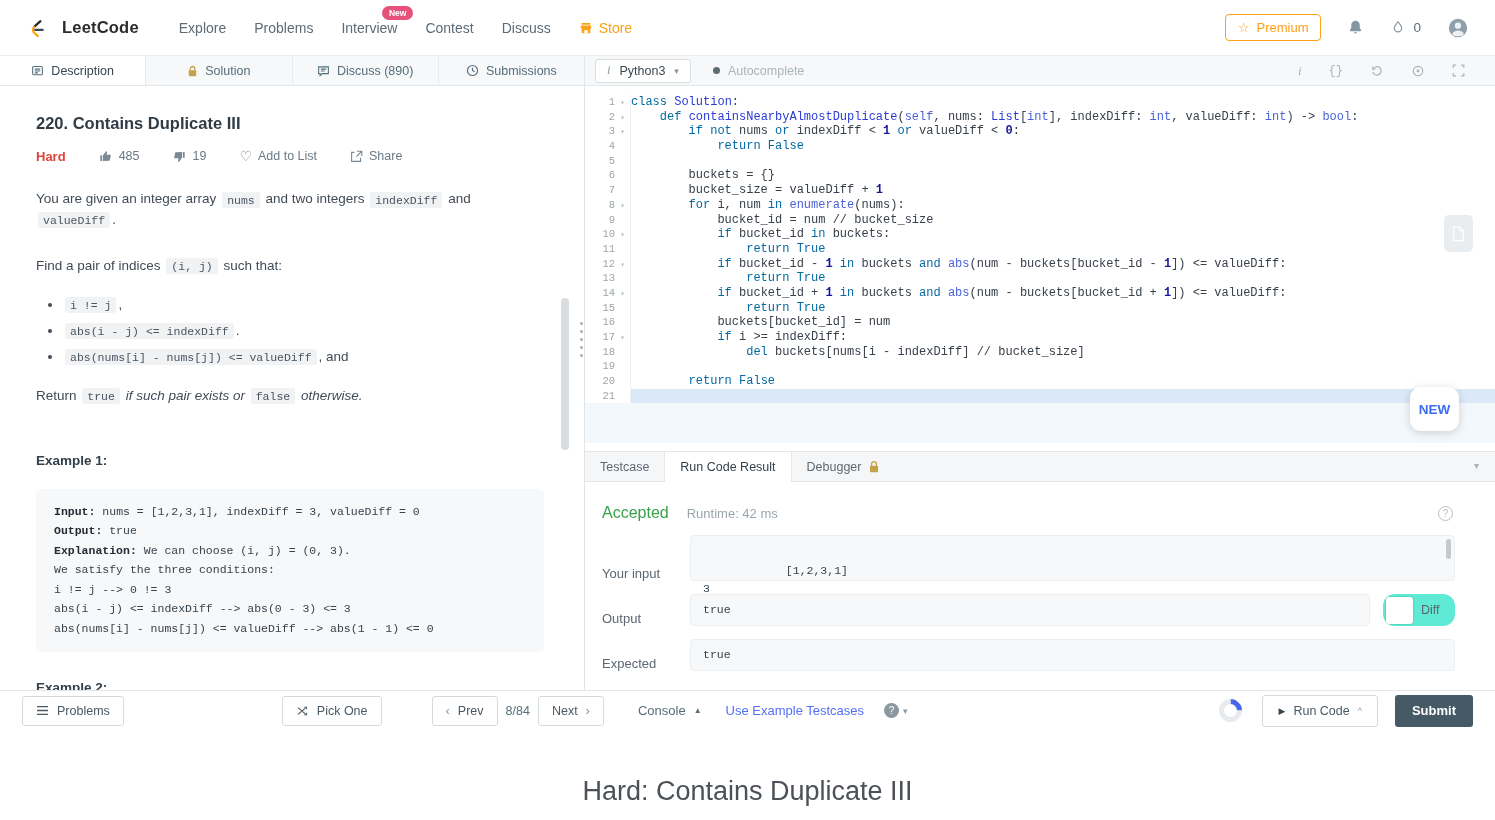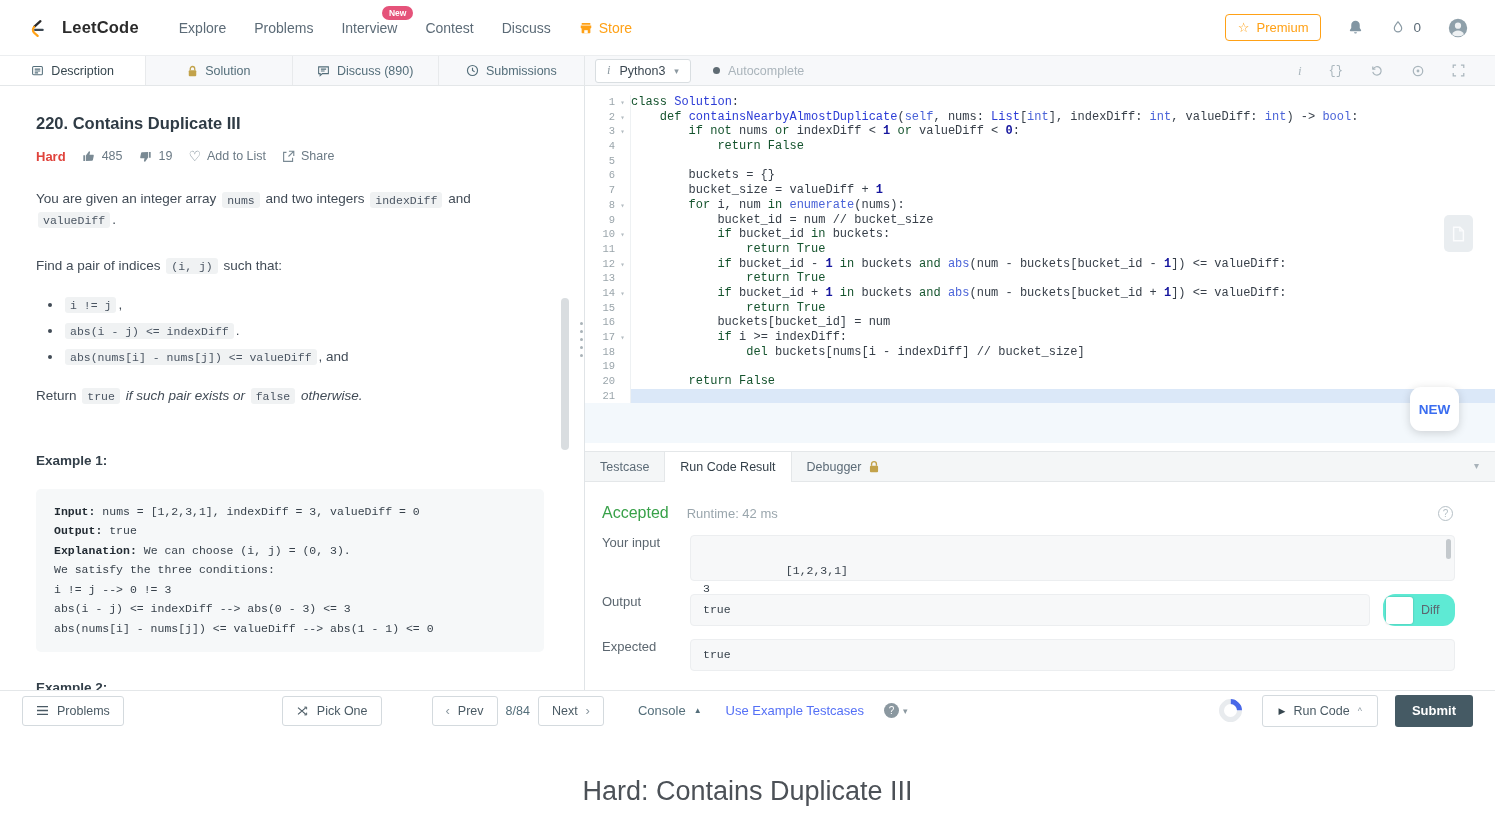--- a/index.html
+++ b/index.html
@@ -36,21 +36,21 @@
   .strip-icons{margin-left:auto;display:flex;gap:27px;align-items:center;color:#aab6bd;font-size:13px;padding-right:20px}
   .strip-icons span{cursor:pointer}
   .icon-i{font-family:"Liberation Serif",serif;font-style:italic}
   .icon-braces{font-family:"Liberation Mono",monospace;font-size:12px}
 
   
   .main{height:604px;display:flex;position:relative;background:#fff}
   .left-panel{width:585px;border-right:1px solid #e0e4e7;position:relative;overflow:hidden;
               padding:0 40px 0 36px;flex-shrink:0}
   .prob-title{margin-top:28px;font-size:16.5px;font-weight:bold;color:#2f3b45}
-  .meta-row{display:flex;align-items:center;gap:4px;margin-top:15px;font-size:12.5px;color:#6b7a85}
+  .meta-row{display:flex;align-items:center;gap:21px;margin-top:15px;font-size:12.5px;color:#6b7a85}
   .difficulty{color:#e0433c;font-weight:bold;font-size:13px;margin-right:12px}
   .meta-item{display:flex;align-items:center;gap:6px;margin-right:12px;cursor:pointer}
   .heart{font-size:14px;color:#7a8a94}
   .para{font-size:13.5px;margin-top:25px;color:#414b56;line-height:1.55}
   .ic{font-family:"Liberation Mono",monospace;font-size:11.5px;background:#f0f2f3;padding:1.5px 5px;
       border-radius:3px;color:#4a5562;margin:0 2px}
   .it{font-style:italic}
   ul.constraints{margin:20px 0 0 27px;font-size:13.5px;color:#414b56}
   ul.constraints li{margin-bottom:11px}
   .example-title{font-weight:bold;font-size:13.5px;color:#333f49;margin-top:46px}
@@ -63,21 +63,21 @@
   .divider-dots i{width:3px;height:3px;border-radius:50%;background:#a9b2b8}
 
   
   .right-panel{flex:1;display:flex;flex-direction:column;position:relative}
   .editor{height:365px;overflow:hidden;padding-top:9px;font-family:"Liberation Mono",monospace;font-size:12px}
   .code-line{display:flex;height:14.7px;line-height:14.7px}
   .ln{width:30px;text-align:right;color:#9aa5ab;font-size:10.5px;flex-shrink:0}
   .fold{width:15px;text-align:center;color:#b3bcc1;font-size:7.5px;flex-shrink:0;line-height:16px}
   .ct{flex:1;white-space:pre;color:#38404a;border-left:1px solid #eef1f3}
   .ct.active{background:#dbe8f8}
-  .tk-k{color:#14532d}.tk-d{color:#2b3bd6}.tk-b{color:#4a63d8}
+  .tk-k{color:#0369a1}.tk-d{color:#2b3bd6}.tk-b{color:#4a63d8}
   .tk-n{color:#16169e;font-weight:bold}.tk-t{color:#38404a}
   .editor-tail{height:40px;background:#f3f8fc}
   .doc-fab{position:absolute;left:859px;top:129px;width:29px;height:37px;background:#e9edf0;border-radius:5px;
            display:flex;align-items:center;justify-content:center;cursor:pointer;z-index:4}
   .new-badge{position:absolute;left:825px;top:301px;width:49px;height:44px;background:#fff;border-radius:11px;
              box-shadow:0 2px 10px rgba(0,0,0,.16);display:flex;align-items:center;justify-content:center;
              color:#3a6df0;font-weight:bold;font-size:13.5px;z-index:6}
 
   
   .rtabs{height:31px;background:#f4f6f7;border-top:1px solid #e4e7e9;border-bottom:1px solid #e4e7e9;
@@ -85,21 +85,21 @@
   .rtab{display:flex;align-items:center;padding:0 15px;gap:7px;cursor:pointer}
   .rtab.active{background:#fff;border-right:1px solid #e4e7e9;border-left:1px solid #e4e7e9;
                margin-bottom:-1px;color:#333f49;z-index:2}
   .rtabs-chevron{position:absolute;right:16px;top:8px;color:#a8b2b9;font-size:10px}
   .result-body{flex:1;background:#fff;padding:4px 40px 0 17px;position:relative}
   .status-row{display:flex;align-items:baseline;gap:18px;margin:18px 0 4px}
   .status{color:#38a149;font-weight:normal;font-size:16px}
   .runtime{color:#9aa6ad;font-size:13px}
   .help-circle{position:absolute;right:42px;top:24px;width:15px;height:15px;border:1.4px solid #b6c0c6;
                border-radius:50%;color:#b6c0c6;font-size:10px;display:flex;align-items:center;justify-content:center}
-  .io-row{display:flex;margin-top:13px;align-items:flex-start}
+  .io-row{display:flex;margin-top:13px;align-items:flex-end}
   .io-label{width:88px;font-size:13px;color:#5c6770;flex-shrink:0}
   .io-box{flex:1;background:#f7f8f9;border:1px solid #eceef0;border-radius:4px;padding:8px 12px;
           font-family:"Liberation Mono",monospace;font-size:11.5px;color:#38424c;white-space:pre;
           line-height:1.55;position:relative}
   .io-box.tall{height:46px}
   .io-box.short{height:32px;display:flex;align-items:center}
   .input-scroll{position:absolute;right:3px;top:3px;width:5px;height:20px;background:#c4c9cd;border-radius:3px}
   .diff-toggle{width:72px;height:32px;background:#5eead4;border-radius:12px;display:flex;align-items:center;
                margin-left:13px;cursor:pointer;flex-shrink:0}
   .diff-knob{width:27px;height:27px;background:#fff;border-radius:3px;margin-left:3px;box-shadow:0 0 2px rgba(0,0,0,.25)}

